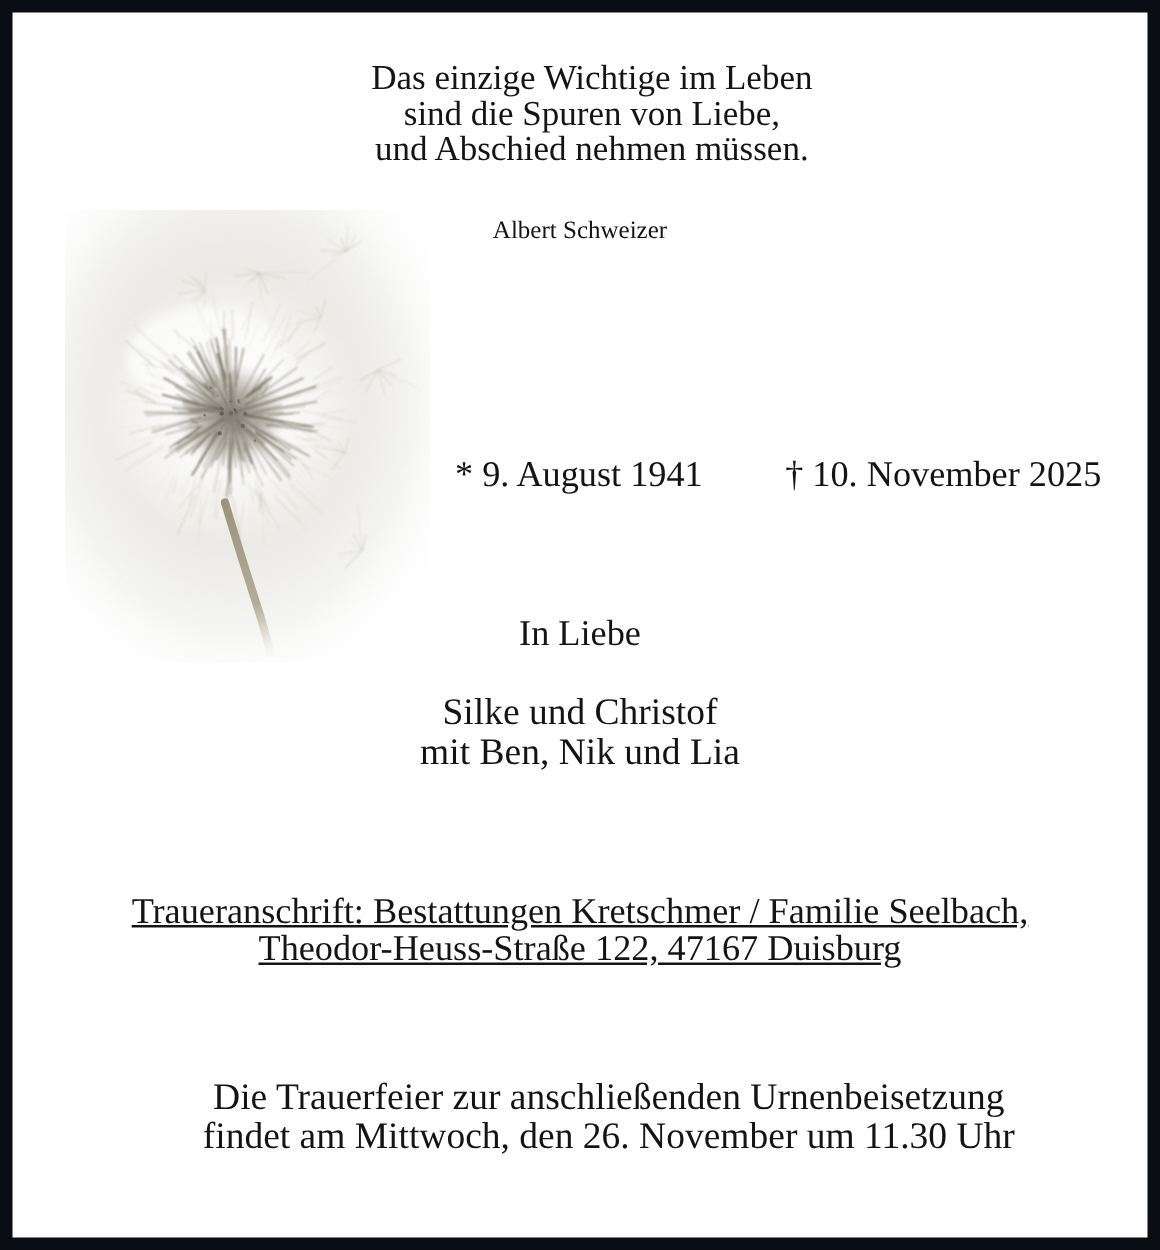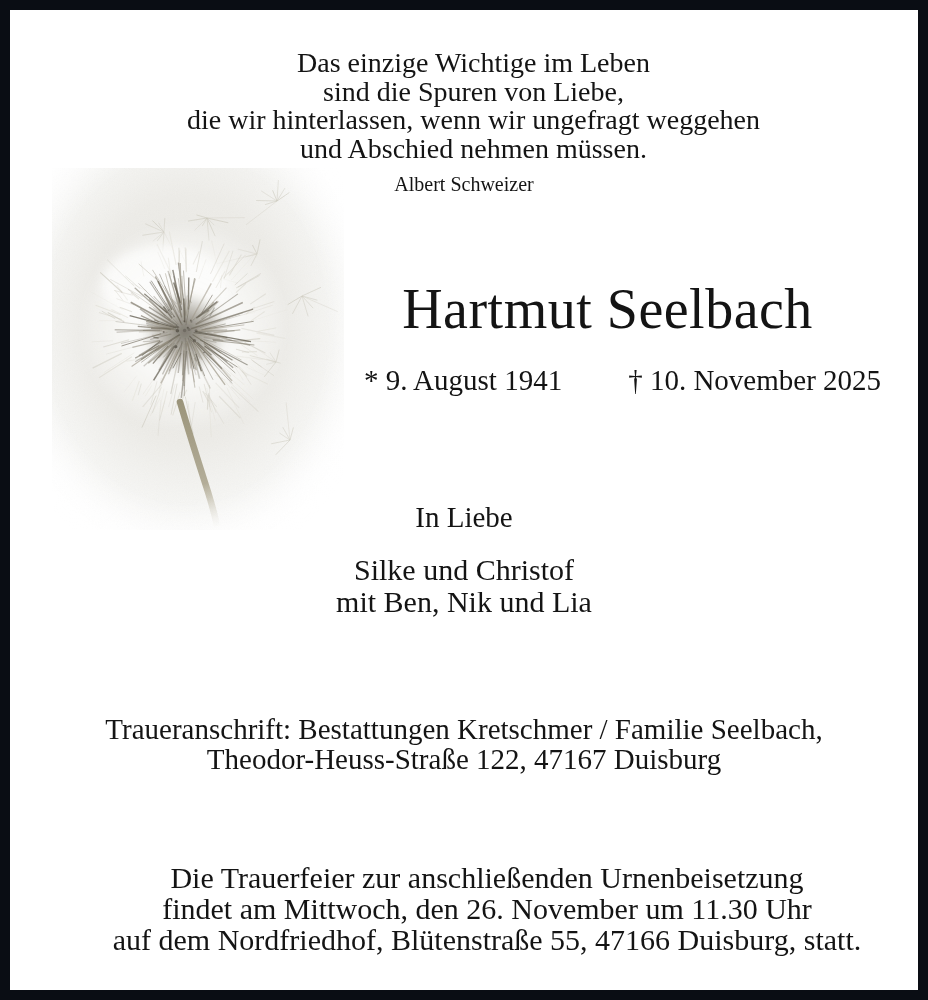--- a/index.html
+++ b/index.html
@@ -8,38 +8,37 @@
   .card{position:absolute;inset:0;border:10px solid #0a0d14;background:#ffffff;box-sizing:border-box;}
   .content{position:absolute;inset:0;}
   .quote{position:absolute;top:39px;left:0;right:0;text-align:center;
          font-size:28px;line-height:28.5px;white-space:nowrap;padding-left:19px;}
   .attribution{position:absolute;top:163px;left:0;right:0;text-align:center;font-size:20px;}
   .photo{position:absolute;left:42px;top:158px;width:292px;height:362px;}
   .name{position:absolute;top:267px;left:340px;width:515px;margin:0;padding:0;
         text-align:center;font-size:56px;font-weight:normal;letter-spacing:0.5px;white-space:nowrap;}
   .dates{position:absolute;top:354px;left:340px;width:545px;display:flex;
          justify-content:center;gap:66px;font-size:29px;white-space:nowrap;}
-  .inliebe{position:absolute;top:481px;left:0;right:0;text-align:center;font-size:29px;margin-top:10px;}
+  .inliebe{position:absolute;top:481px;left:0;right:0;text-align:center;font-size:29px;}
   .family{position:absolute;top:544px;left:0;right:0;text-align:center;
           font-size:30px;line-height:32px;}
   .address{position:absolute;top:704px;left:0;right:0;text-align:center;
-           font-size:29px;line-height:30px;white-space:nowrap;}
+           font-size:29px;line-height:30px;white-space:nowrap;text-decoration:underline;}
   .ceremony{position:absolute;top:852px;left:0;right:0;text-align:center;
             font-size:30px;line-height:31px;white-space:nowrap;padding-left:46px;}
 </style>
 </head>
 <body>
 
 <div class="card">
   <div class="content">
 
     <div class="quote">
       <div>Das einzige Wichtige im Leben</div>
       <div>sind die Spuren von Liebe,</div>
-      <div>die wir hinterlassen, wenn wir ungefragt weggehen</div>
       <div>und Abschied nehmen müssen.</div>
     </div>
     <div class="attribution">Albert Schweizer</div>
 
     <div class="photo">
       <svg id="dandelion-svg" width="292" height="362" viewBox="0 0 292 362">
         <defs>
           <radialGradient id="pbg" cx="46%" cy="42%" r="62%">
             <stop offset="0%" stop-color="#e9e8e3"></stop>
             <stop offset="55%" stop-color="#eeede9"></stop>
@@ -431,21 +430,20 @@
             <circle cx="137.1" cy="161.5" r="1.53" fill="#4e4940" opacity="0.37"></circle>
             <circle cx="124.5" cy="158.5" r="1.23" fill="#4e4940" opacity="0.42"></circle>
             <circle cx="152.0" cy="184.5" r="0.81" fill="#4e4940" opacity="0.62"></circle>
             <circle cx="132.2" cy="153.2" r="0.85" fill="#4e4940" opacity="0.56"></circle>
           </g>
         <path d="M128 234 C 138 268, 147 296, 156 324 C 160 337, 163 348, 165 358" stroke="url(#stemg)" stroke-width="6.5" fill="none" stroke-linecap="round"></path>
         <rect width="292" height="362" fill="url(#vignette)"></rect>
       </svg>
     </div>
 
-    <h1 class="name">Hartmut Seelbach</h1>
 
     <div class="dates">
       <span>* 9. August 1941</span>
       <span>† 10. November 2025</span>
     </div>
 
     <div class="inliebe">In Liebe</div>
 
     <div class="family">
       <div>Silke und Christof</div>
@@ -453,17 +451,16 @@
     </div>
 
     <div class="address">
       <div>Traueranschrift: Bestattungen Kretschmer / Familie Seelbach,</div>
       <div>Theodor-Heuss-Straße 122, 47167 Duisburg</div>
     </div>
 
     <div class="ceremony">
       <div>Die Trauerfeier zur anschließenden Urnenbeisetzung</div>
       <div>findet am Mittwoch, den 26. November um 11.30 Uhr</div>
-      <div>auf dem Nordfriedhof, Blütenstraße 55, 47166 Duisburg, statt.</div>
     </div>
 
   </div>
 </div>
 
 </body></html>

